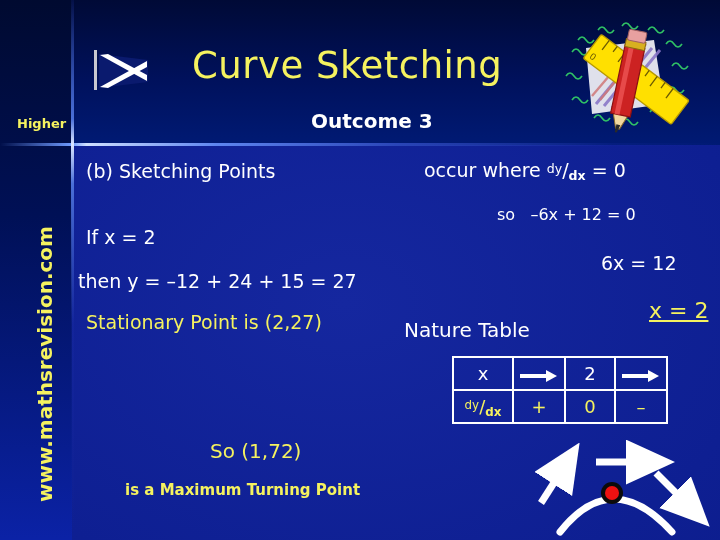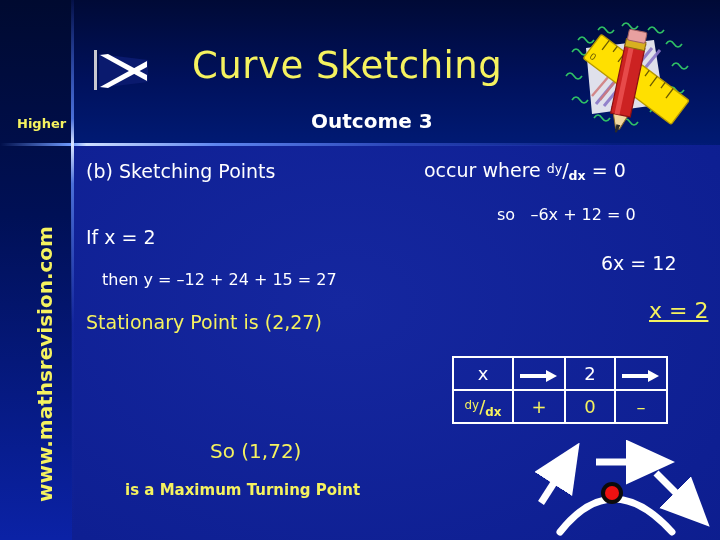--- a/index.html
+++ b/index.html
@@ -90,21 +90,21 @@
     transform: rotate(-90deg);
     transform-origin: center center;
   }
   
   #line-b      { left: 86px;  top: 160px; font-size: 19px; }
   #line-occur  { left: 424px; top: 159px; font-size: 19px; }
   #line-so     { left: 497px; top: 205px; font-size: 16px; }
   #line-6x     { left: 601px; top: 252px; font-size: 19px; }
   #line-xeq2   { left: 649px; top: 298px; font-size: 22px; text-decoration: underline; }
   #line-ifx    { left: 86px;  top: 226px; font-size: 19px; }
-  #line-theny  { left: 102px;  top: 270px; font-size: 16px; text-align: right; }
+  #line-theny  { left: 78px;  top: 270px; font-size: 19px; text-align: right; }
   #line-sp     { left: 86px;  top: 311px; font-size: 19px; }
   #nature-lbl  { left: 404px; top: 318px; font-size: 20px; }
   #line-so227  { left: 210px; top: 439px; font-size: 20px; }
   #line-maxtp  { left: 125px; top: 481px; font-size: 15px; font-weight: bold; }
 
   
   .frac {
     display: inline-block;
     position: relative;
     vertical-align: baseline;
@@ -259,20 +259,21 @@
     <span>=  0</span>
   </div>
 
   <div class="txt comic white" id="line-so">
     <span>so</span>&nbsp;&nbsp;&nbsp;<span>–6x + 12  =  0</span>
   </div>
 
   <div class="txt comic white" id="line-6x">6x  =  12</div>
   <div class="txt comic yellow" id="line-xeq2">x  =  2</div>
 
+  <div class="txt comic white" id="nature-lbl">Nature Table</div>
 
   <table id="nature-table">
     <tbody>
         <tr>
       <td class="col-a">x</td>
       <td class="col-b"><span class="tbl-arrow"></span></td>
       <td class="col-c">2</td>
       <td class="col-d"><span class="tbl-arrow"></span></td>
     </tr>
     <tr>

